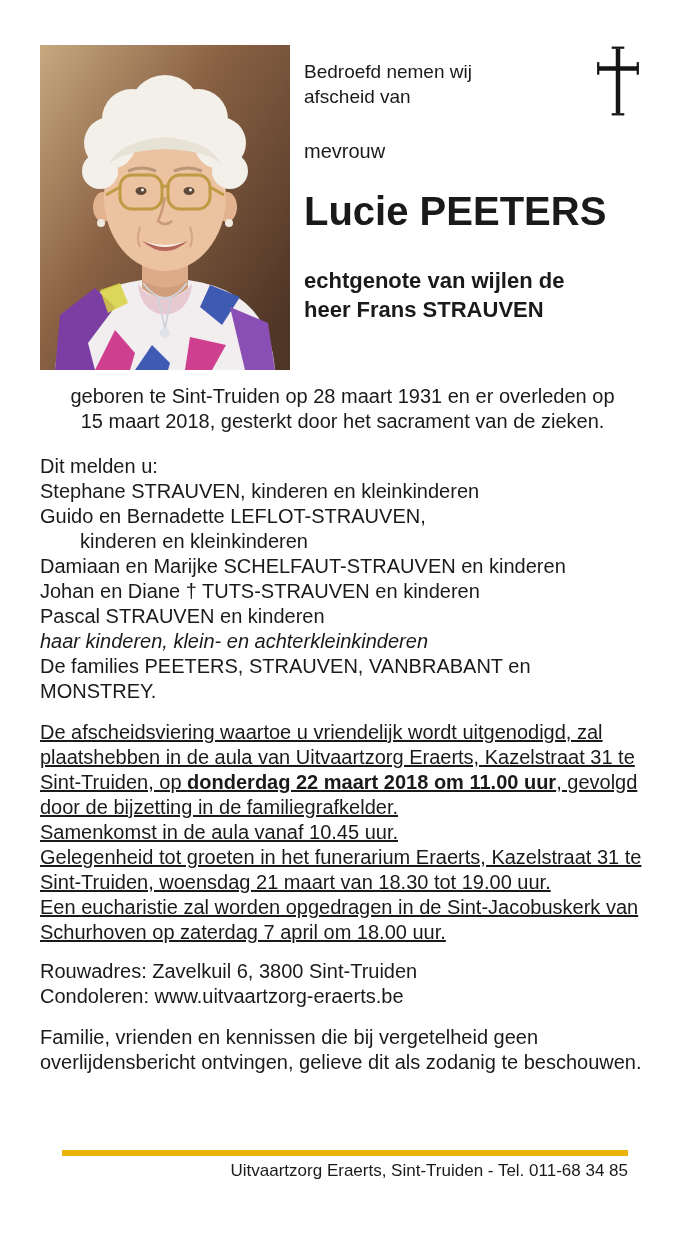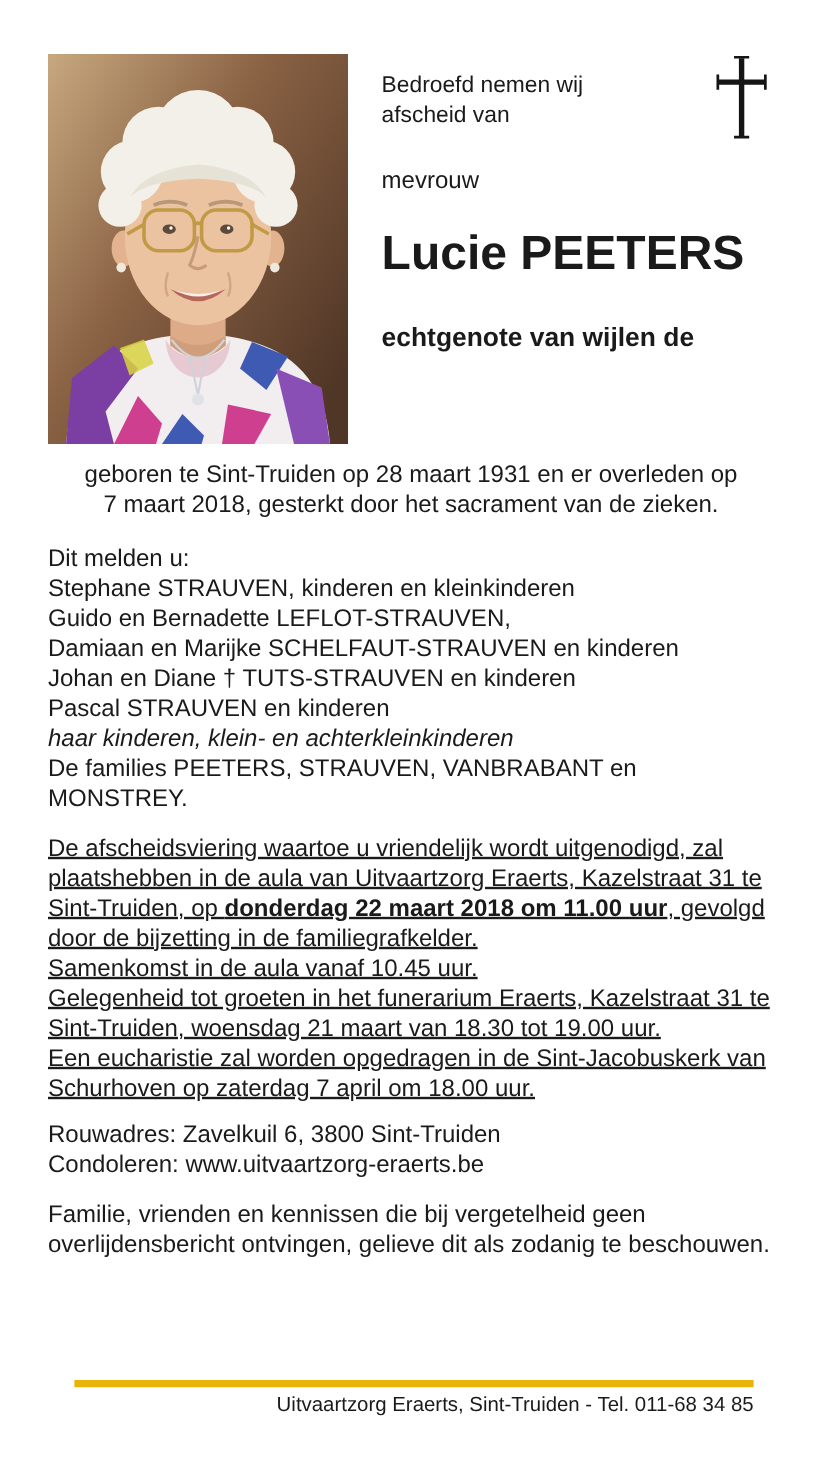--- a/index.html
+++ b/index.html
@@ -18,21 +18,21 @@
     line-height:25px;
   }
   .header { display:flex; }
   .photo {
     width:250px; height:325px; flex:none;
     overflow:hidden;
   }
   .header-right {
     flex:1;
     position:relative;
-    padding-left:28px;
+    padding-left:14px;
     padding-top:14px;
   }
   .cross { position:absolute; top:-2px; right:0; }
   .intro { font-size:19px; line-height:25px; }
   .salutation { margin-top:30px; font-size:20px; }
   .name {
     margin-top:26px;
     font-size:40px; line-height:42px;
     font-weight:bold;
     white-space:nowrap;
@@ -155,33 +155,35 @@
         </svg>
       </div>
       <div class="intro">
         <div>Bedroefd nemen wij</div>
         <div>afscheid van</div>
       </div>
       <div class="salutation">mevrouw</div>
       <h1 class="name">Lucie PEETERS</h1>
       <div class="spouse">
         <div>echtgenote van wijlen de</div>
+        <div>heer Frans STRAUVEN</div>
       </div>
     </div>
   </div>
 
   <div class="birth-death">
     <div>geboren te Sint-Truiden op 28 maart 1931 en er overleden op</div>
-    <div>7 maart 2018, gesterkt door het sacrament van de zieken.</div>
+    <div>15 maart 2018, gesterkt door het sacrament van de zieken.</div>
   </div>
 
   <div class="section">
     <div>Dit melden u:</div>
     <div>Stephane STRAUVEN, kinderen en kleinkinderen</div>
     <div>Guido en Bernadette LEFLOT-STRAUVEN,</div>
+    <div class="indent">kinderen en kleinkinderen</div>
     <div>Damiaan en Marijke SCHELFAUT-STRAUVEN en kinderen</div>
     <div>Johan en Diane † TUTS-STRAUVEN en kinderen</div>
     <div>Pascal STRAUVEN en kinderen</div>
     <div class="closing-italic">haar kinderen, klein- en achterkleinkinderen</div>
     <div>De families PEETERS, STRAUVEN, VANBRABANT en</div>
     <div>MONSTREY.</div>
   </div>
 
   <div class="section ceremony">
     <p><span>De afscheidsviering waartoe u vriendelijk wordt uitgenodigd, zal plaatshebben in de aula van Uitvaartzorg Eraerts, Kazelstraat 31 te Sint-Truiden, op </span><b>donderdag 22 maart 2018 om 11.00 uur</b><span>, gevolgd door de bijzetting in de familiegrafkelder.</span></p>

